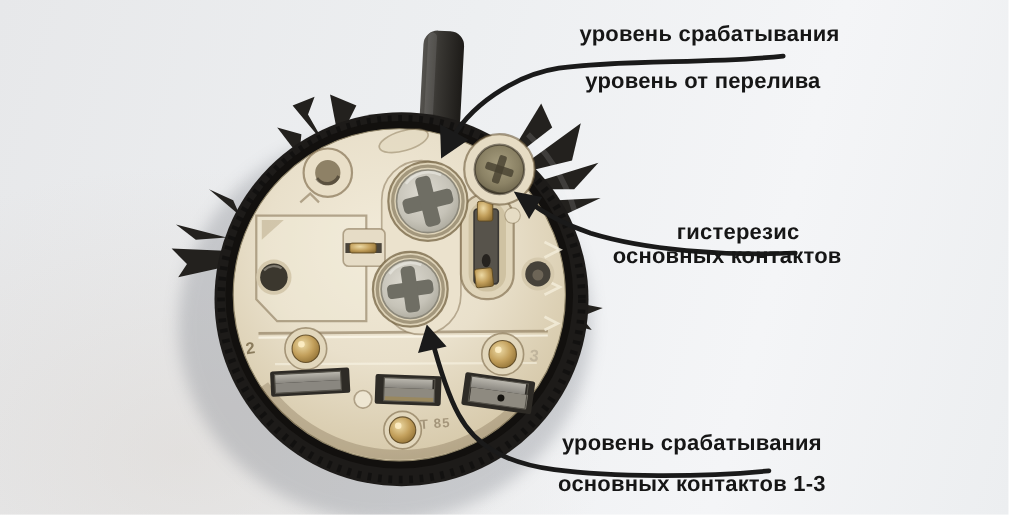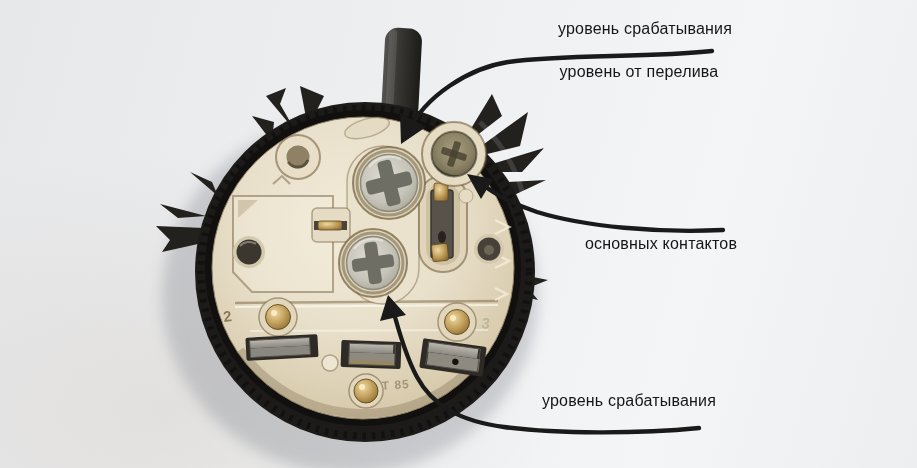--- a/index.html
+++ b/index.html
@@ -6,28 +6,28 @@
   .scene{
     position:relative;width:917px;height:468px;overflow:hidden;
     background:
       radial-gradient(ellipse 620px 420px at 18% 88%, rgba(212,204,196,0.38), rgba(212,204,196,0) 62%),
       linear-gradient(105deg,#e7e8ea 0%,#edeff1 42%,#f4f5f7 74%,#eceef0 100%);
   }
   .photo{position:absolute;left:0;top:0;}
   .lbl{
     position:absolute;
     font-family:"Liberation Sans",sans-serif;
-    font-weight:normal;font-size:16px;color:#161616;
+    font-weight:bold;font-size:20px;color:#161616;
     white-space:nowrap;transform:translateX(-50%);
     letter-spacing:0.2px;
   }
   #l1a{left:645px;top:20px}
   #l1b{left:639px;top:63px}
   #l2a{left:671px;top:200px}
-  #l2b{left:661px;top:235px}
+  #l2b{left:661px;top:222px}
   #l3a{left:629px;top:392px}
   #l3b{left:629px;top:429px}
   .marking{font-family:"Liberation Sans",sans-serif;font-weight:bold;}
   .arrowline{fill:none;stroke:#1a1a1a;stroke-width:4.3;stroke-linecap:round;}
   .arrowhead{fill:#1a1a1a;stroke:none;}
 </style>
 </head>
 <body>
 
 <div class="scene">
@@ -239,17 +239,19 @@
       <g>
         <path class="arrowline" d="M 699 428 C 638 434 557 434 504 427 C 459 421 432 405 417 377 C 405 355 397 325 392 306"></path>
         <polygon class="arrowhead" points="388,295 406,315 380,321"></polygon>
       </g>
     </g>
   </svg>
 
   <div class="lbl" id="l1a">уровень срабатывания</div>
   <div class="lbl" id="l1b">уровень от перелива</div>
 
+  <div class="lbl" id="l2a">гистерезис</div>
   <div class="lbl" id="l2b">основных контактов</div>
 
   <div class="lbl" id="l3a">уровень срабатывания</div>
+  <div class="lbl" id="l3b">основных контактов 1-3</div>
 
 </div>
 
 </body></html>

